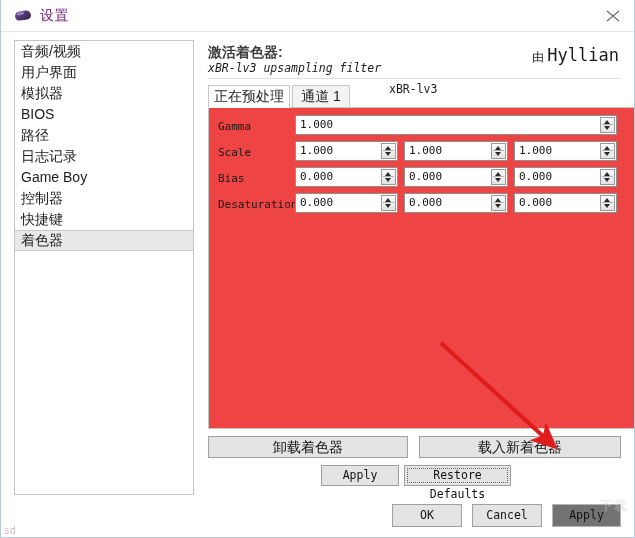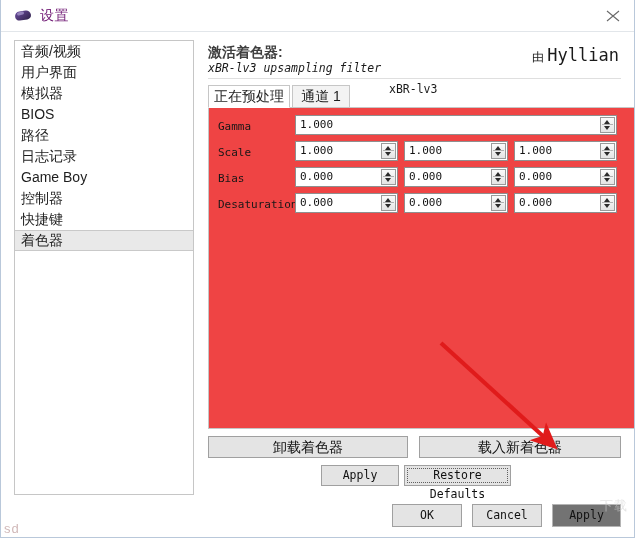--- a/index.html
+++ b/index.html
@@ -252,21 +252,21 @@
   .wm {
     position: absolute;
     color: #cfcfcf;
     opacity: .55;
     font-size: 13px;
     font-family: "Liberation Sans", sans-serif;
     white-space: nowrap;
     letter-spacing: 1px;
   }
   #wm-br { right: 6px; bottom: 22px; }
-  #wm-bl { left: 3px; bottom: 1px; font-size: 13px; color: #c0a0a0; opacity:.75; }
+  #wm-bl { left: 3px; bottom: 1px; font-size: 10px; color: #c0a0a0; opacity:.75; }
 </style>
 </head>
 <body>
 
 <div id="app">
 
   <div id="titlebar">
     <div id="win-icon">
       <div class="blob"></div>
         <div class="hl"></div>

